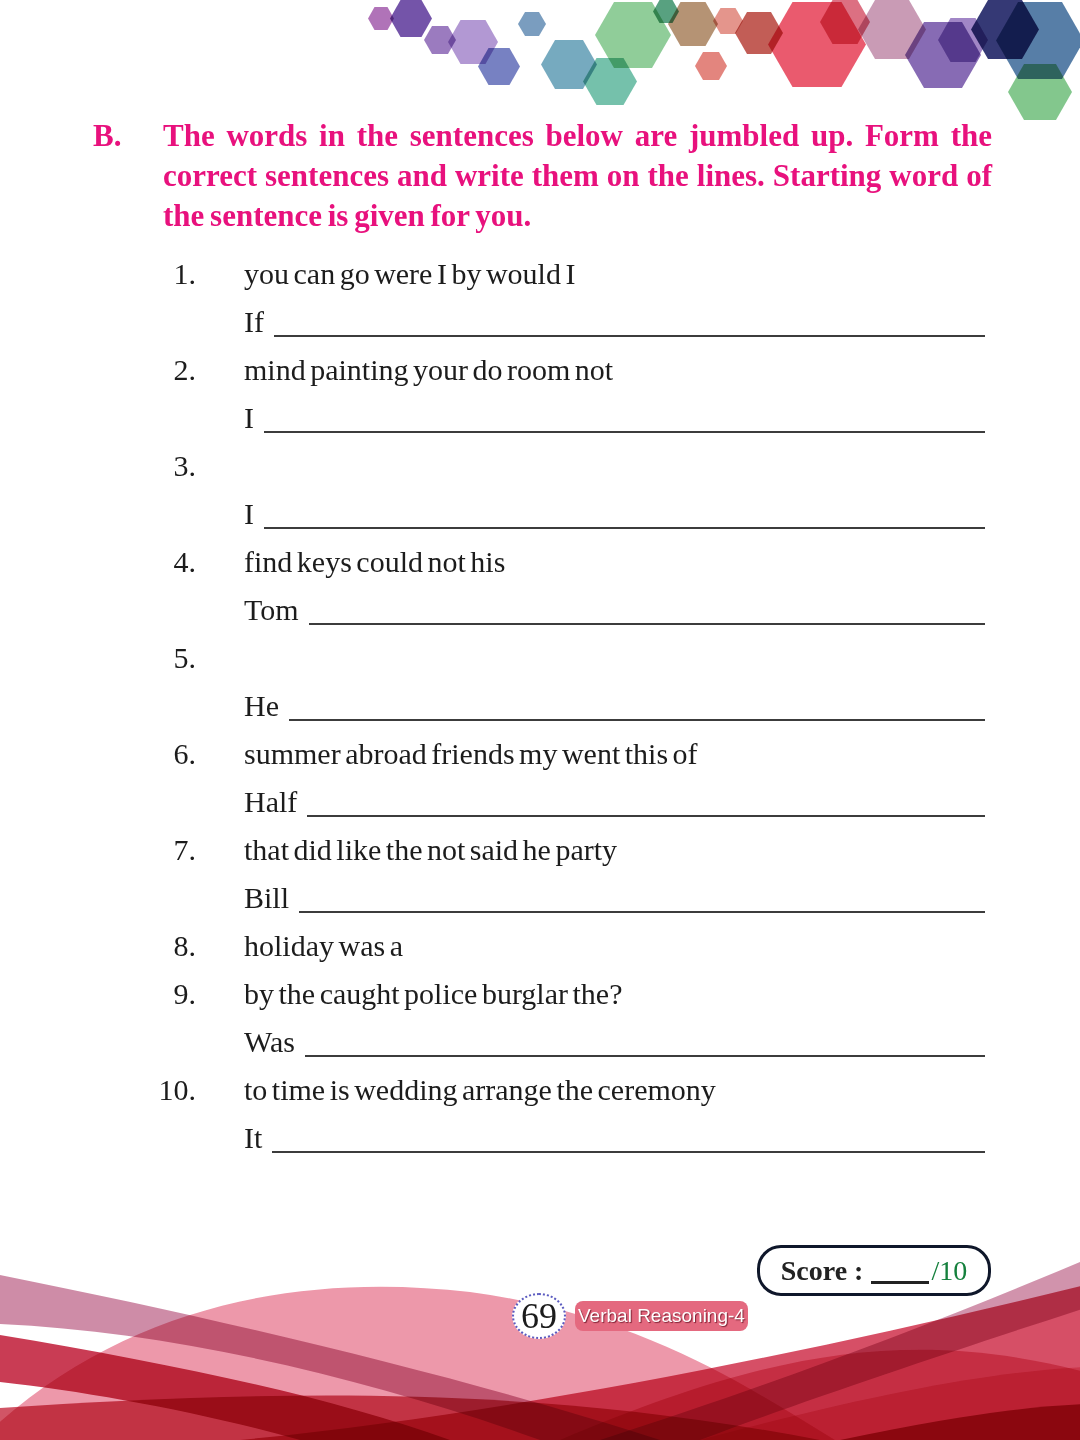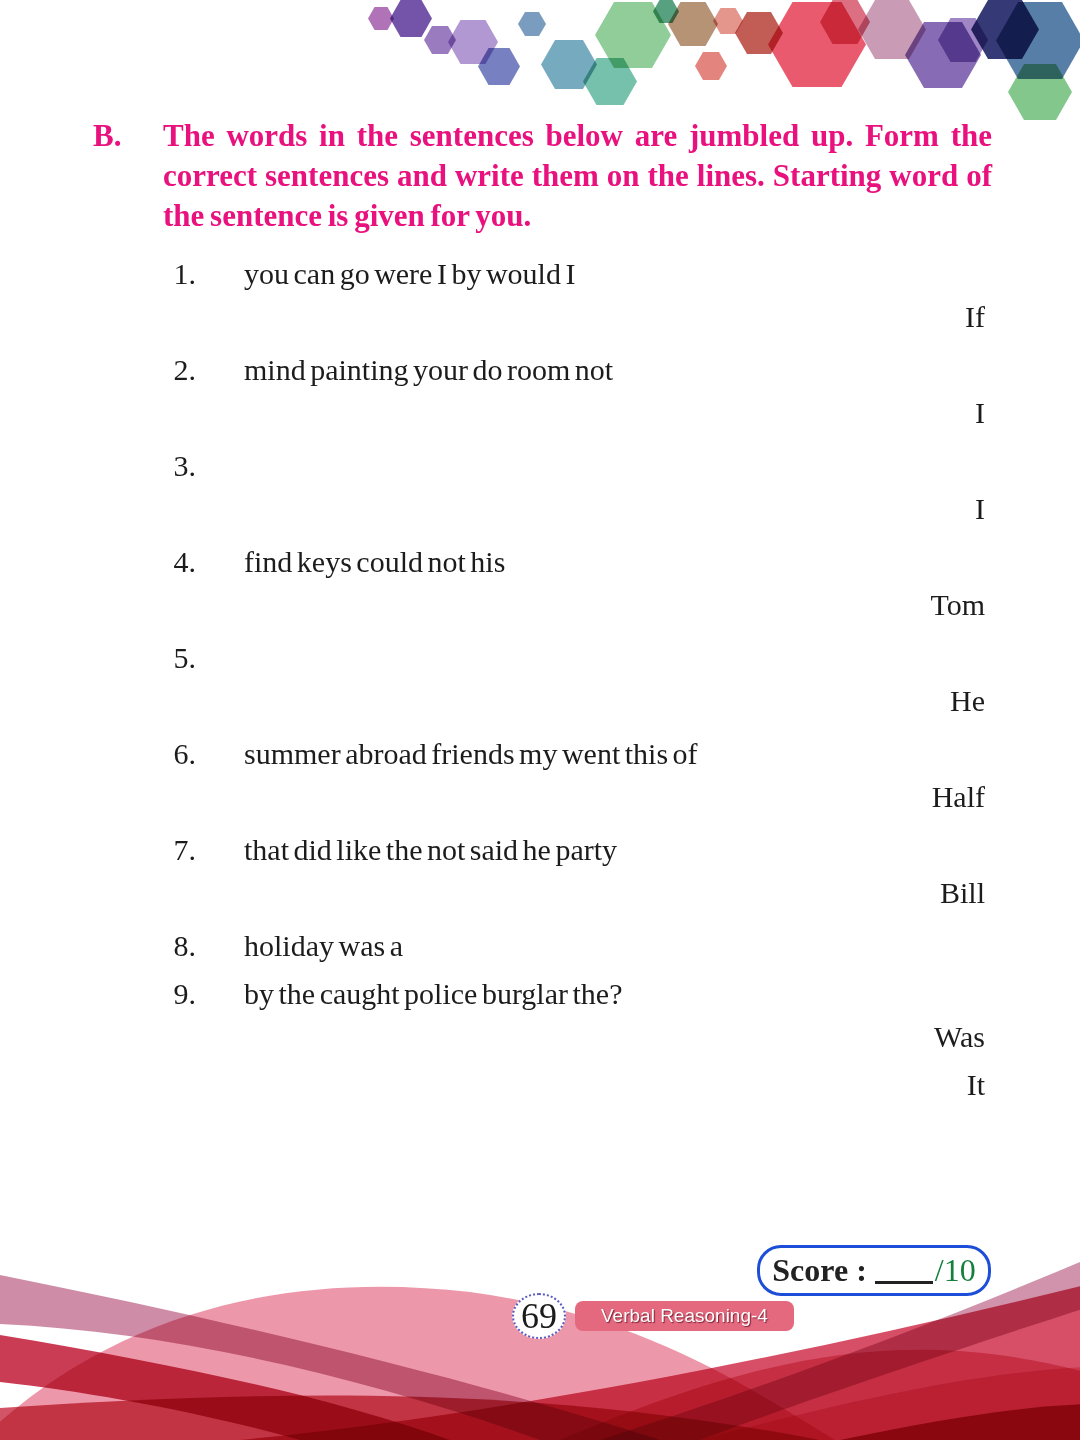--- a/index.html
+++ b/index.html
@@ -50,42 +50,42 @@
     display: flex;
     align-items: flex-end;
     height: 48px;
     padding-right: 95px;
     font-size: 30px;
     line-height: 36px;
     word-spacing: -3px;
   }
   .num { flex: 0 0 196px; text-align: right; }
   .cell { flex: 1; margin-left: 48px; }
-  .answer { display: flex; align-items: flex-end; flex-direction: column; }
+  .answer { display: flex; align-items: flex-end; }
   .starter { flex: 0 0 auto; }
   .blank {
     flex: 1;
     margin-left: 10px;
     height: 4px;
     border-bottom: 2px solid #3c3c3c;
     margin-bottom: 3px;
   }
 
   
   .score-box {
     position: absolute;
     left: 757px; top: 1245px;
     width: 234px; height: 51px;
-    border: 3px solid #1d4ed8;
+    border: 3px solid #0f172a;
     border-radius: 24px;
     background: #ffffff;
     display: flex;
     align-items: center;
     justify-content: center;
-    font-size: 32px;
+    font-size: 28px;
     z-index: 6;
   }
   .score-label { font-weight: bold; color: #222; }
   .score-blank {
     display: inline-block;
     width: 58px; height: 26px;
     border-bottom: 3px solid #222;
     margin: 0 2px 0 8px;
   }
   .score-total { color: #15803d; }
@@ -102,21 +102,21 @@
     align-items: center;
     justify-content: center;
     font-size: 36px;
     color: #1c1c1c;
     z-index: 6;
   }
   .chapter-badge {
     position: absolute;
     left: 575px; top: 1301px;
     height: 30px;
-    padding: 0 26px;
+    padding: 0 3px;
     background: #e4697f;
     border-radius: 8px;
     display: flex;
     align-items: center;
     font-family: "Liberation Sans", sans-serif;
     font-size: 19px;
     color: #ffffff;
     text-shadow: 1px 1px 1px rgba(90, 10, 25, 0.75);
     z-index: 6;
   }
@@ -270,20 +270,24 @@
         <div class="row">
           <div class="num"></div>
           <div class="cell answer">
             <span class="starter">Was</span>
             <span class="blank"></span>
           </div>
         </div>
       </div>
       <div class="item">
         <div class="row">
+          <div class="num">10.</div>
+          <div class="cell">to time is wedding arrange the ceremony</div>
+        </div>
+        <div class="row">
           <div class="num"></div>
           <div class="cell answer">
             <span class="starter">It</span>
             <span class="blank"></span>
           </div>
         </div>
       </div>
     </div>
 
   <div class="score-box">

